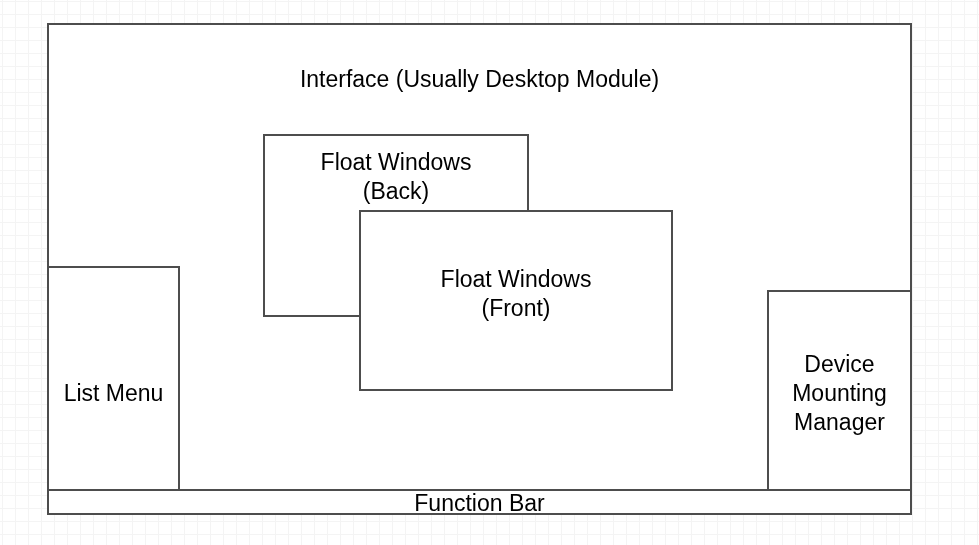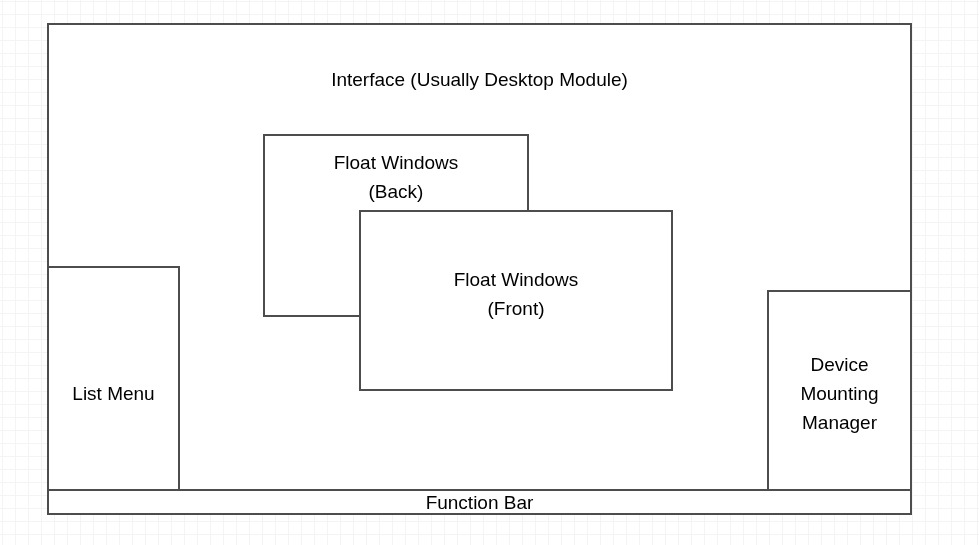--- a/index.html
+++ b/index.html
@@ -34,21 +34,21 @@
     box-sizing: border-box;
     border: 2px solid #4d4d4d;
     background: #ffffff;
     color: #000000;
   }
   .box-label {
     position: absolute;
     left: 0;
     right: 0;
     text-align: center;
-    font-size: 19px;
+    font-size: 23px;
     line-height: 29px;
     color: #000000;
     white-space: pre-line;
     pointer-events: none;
   }
 
   
   #interface-box {
     left: 47px;  top: 23px;
     width: 865px; height: 492px;

